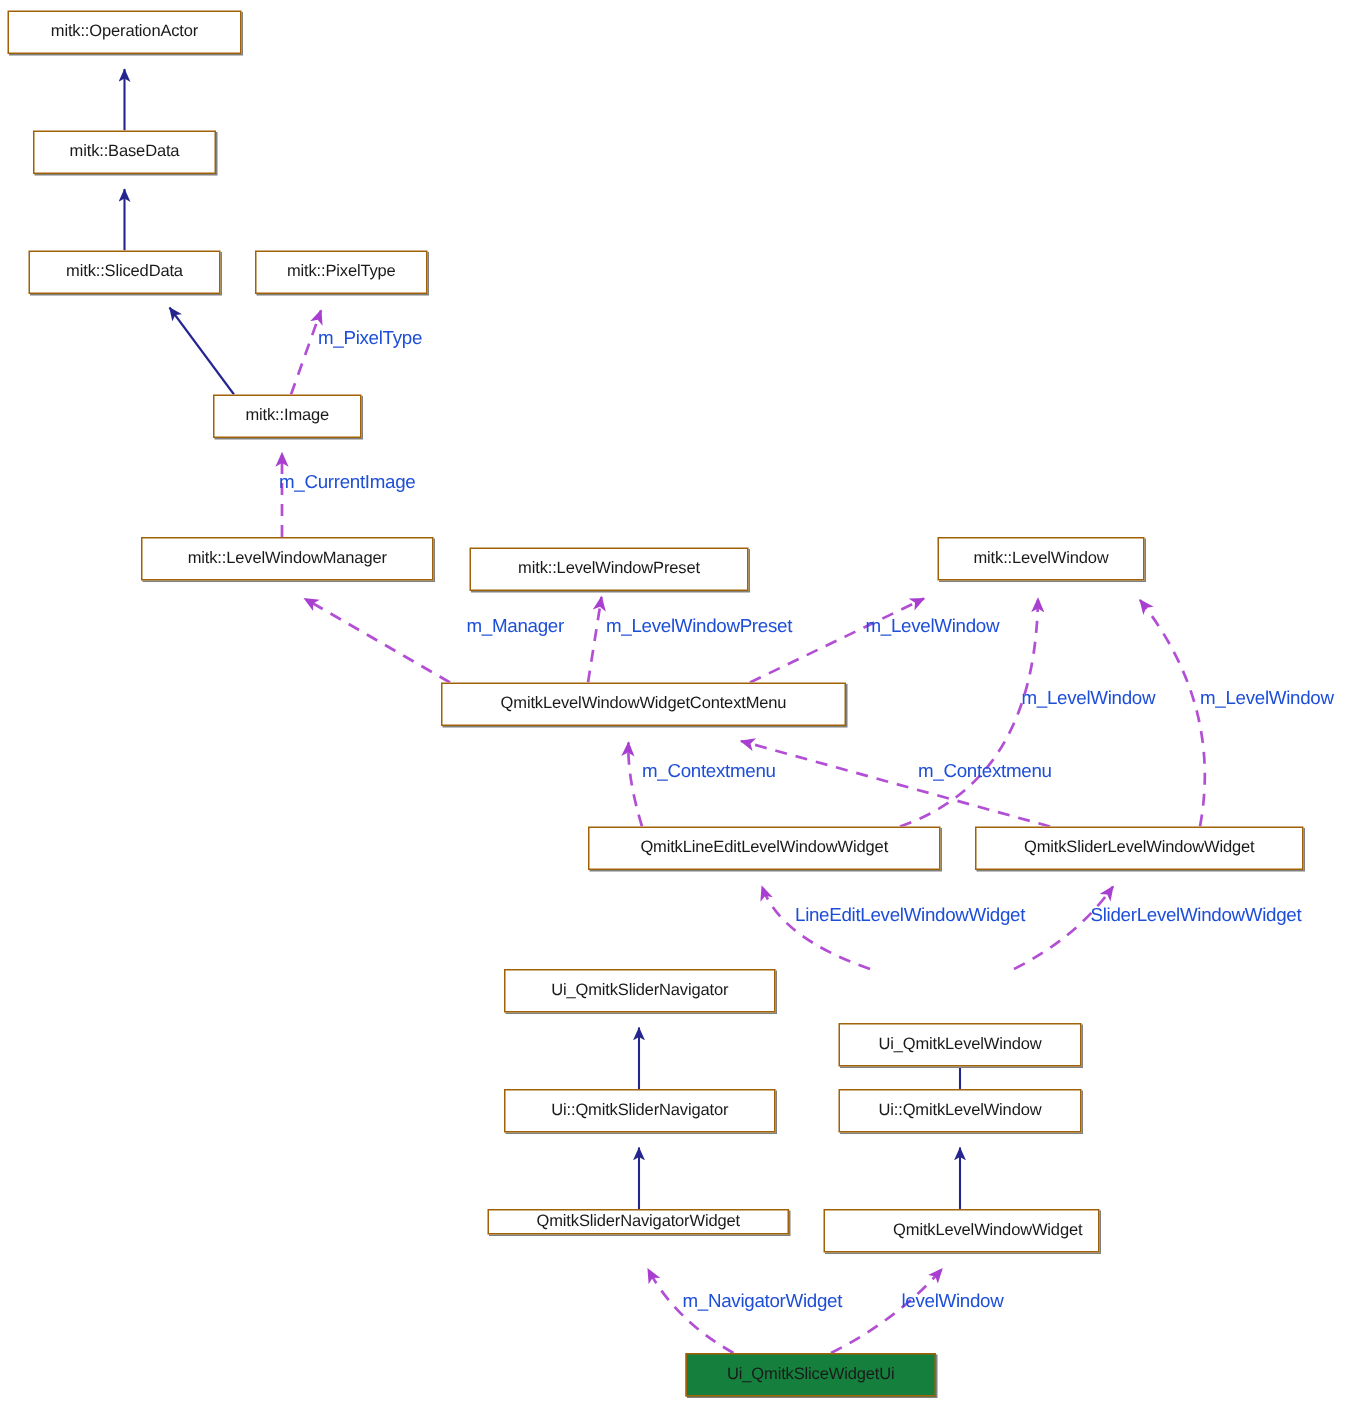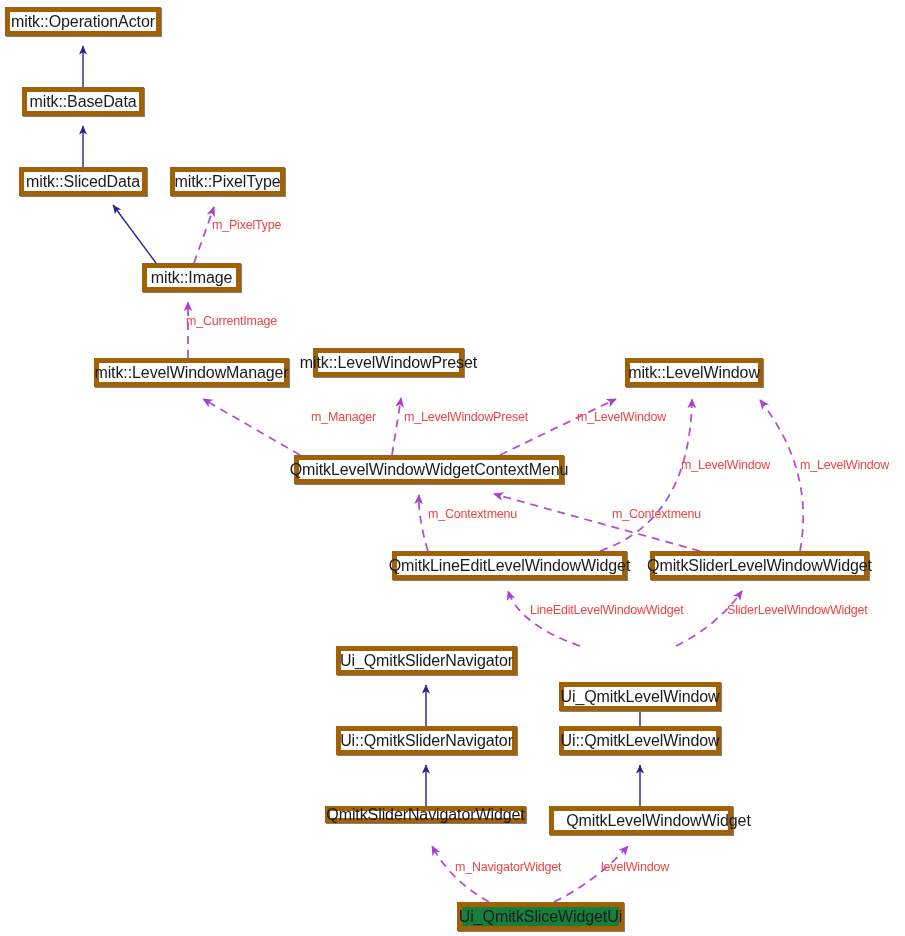--- a/index.html
+++ b/index.html
@@ -22,39 +22,39 @@
     position: absolute;
     left: 0;
     top: 0;
     width: 905px;
     height: 936px;
     pointer-events: none;
   }
   .node {
     position: absolute;
     box-sizing: border-box;
-    border: 5px solid #a16207;
+    border: 1px solid #a16207;
     background: #ffffff;
     color: #1a1a1a;
-    font-size: 16px;
+    font-size: 11px;
     line-height: 1;
     display: flex;
     align-items: center;
     justify-content: center;
     white-space: nowrap;
     letter-spacing: -0.1px;
     box-shadow: 1px 1px 0 0 #808080;
   }
   .node.highlight {
     background: #15803d;
   }
   .edge-label {
     position: absolute;
     font-size: 12.5px;
-    color: #ef4444;
+    color: #1d4ed8;
     white-space: nowrap;
     line-height: 1;
     letter-spacing: -0.2px;
   }
 </style>
 </head>
 <body>
 
 <div id="diagram">
 
@@ -115,21 +115,21 @@
     </g>
   </svg>
 
   <div id="nodes">
       <div class="node" style="left: 5px; top: 7px; width: 156px; height: 29px;">mitk::OperationActor</div>
       <div class="node" style="left: 22px; top: 87px; width: 122px; height: 29px;">mitk::BaseData</div>
       <div class="node" style="left: 19px; top: 167px; width: 128px; height: 29px;">mitk::SlicedData</div>
       <div class="node" style="left: 170px; top: 167px; width: 115px; height: 29px; text-align: right;">mitk::PixelType</div>
       <div class="node" style="left: 142px; top: 263px; width: 99px; height: 29px;">mitk::Image</div>
       <div class="node" style="left: 94px; top: 358px; width: 195px; height: 29px;">mitk::LevelWindowManager</div>
-      <div class="node" style="left: 313px; top: 348px; width: 151px; height: 29px;">mitk::LevelWindowPreset</div>
+      <div class="node" style="left: 313px; top: 365px; width: 186px; height: 29px;">mitk::LevelWindowPreset</div>
       <div class="node" style="left: 625px; top: 358px; width: 138px; height: 29px;">mitk::LevelWindow</div>
       <div class="node" style="left: 294px; top: 455px; width: 270px; height: 29px;">QmitkLevelWindowWidgetContextMenu</div>
       <div class="node" style="left: 392px; top: 551px; width: 235px; height: 29px;">QmitkLineEditLevelWindowWidget</div>
       <div class="node" style="left: 650px; top: 551px; width: 219px; height: 29px;">QmitkSliderLevelWindowWidget</div>
       <div class="node" style="left: 336px; top: 646px; width: 181px; height: 29px;">Ui_QmitkSliderNavigator</div>
       <div class="node" style="left: 559px; top: 682px; width: 162px; height: 29px;">Ui_QmitkLevelWindow</div>
       <div class="node" style="left: 336px; top: 726px; width: 181px; height: 29px;">Ui::QmitkSliderNavigator</div>
       <div class="node" style="left: 559px; top: 726px; width: 162px; height: 29px;">Ui::QmitkLevelWindow</div>
       <div class="node" style="left: 325px; top: 806px; width: 201px; height: 17px;">QmitkSliderNavigatorWidget</div>
       <div class="node" style="left: 549px; top: 806px; width: 184px; height: 29px; padding-left: 35px;">QmitkLevelWindowWidget</div>

